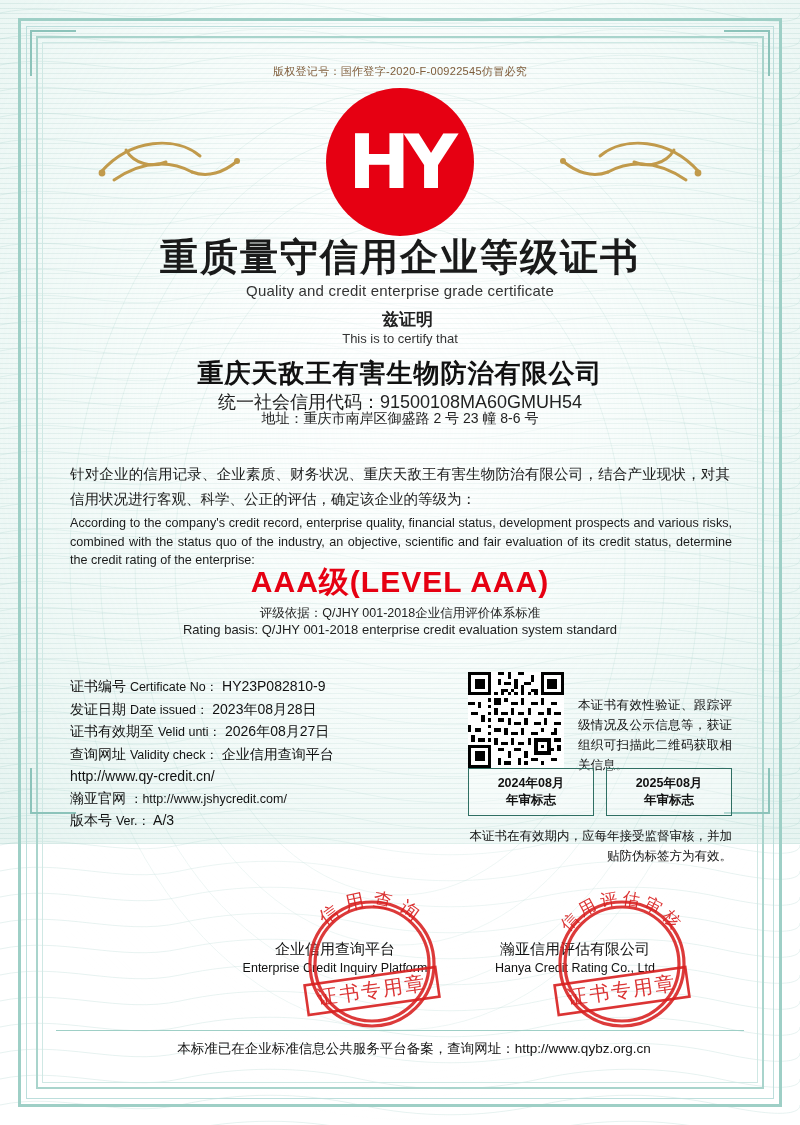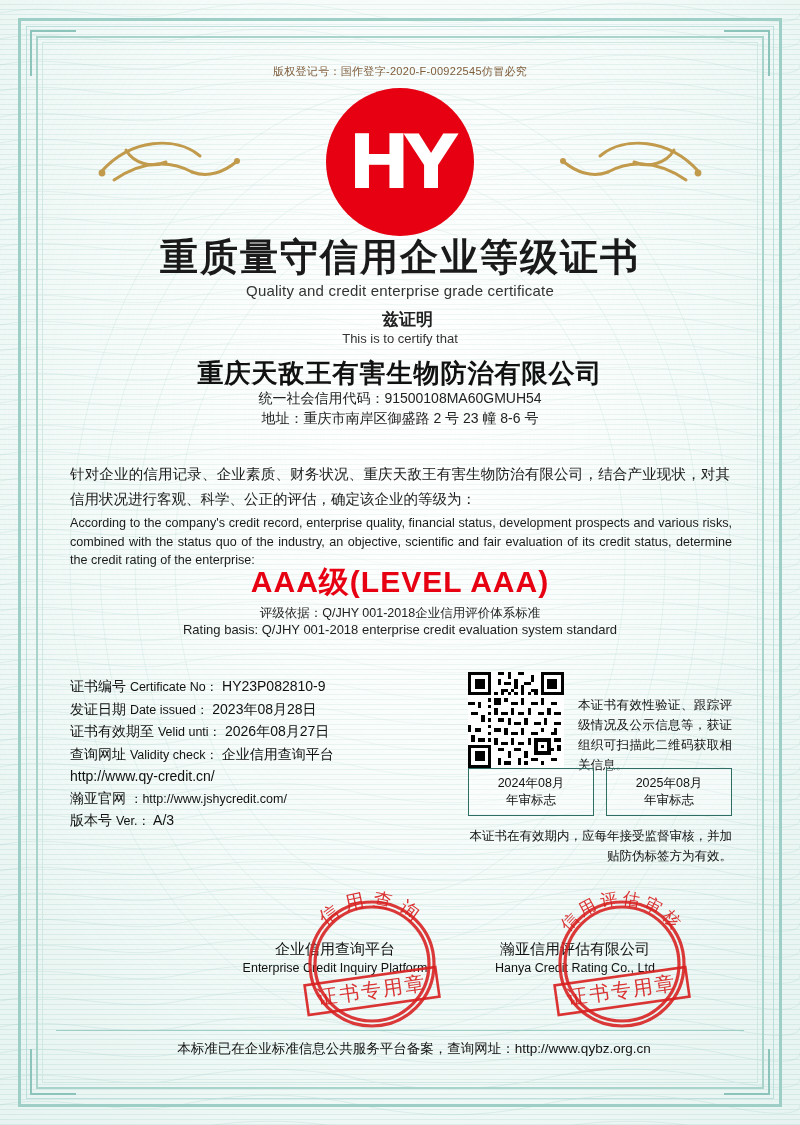--- a/index.html
+++ b/index.html
@@ -13,21 +13,21 @@
     font-family: "Liberation Sans", sans-serif;
     position: relative;
     overflow: hidden;
   }
 
   
   .cert {
     position: absolute;
     left: 0; top: 0;
     width: 800px;
-    height: 1125px;
+    height: 844px;
     background:
       repeating-linear-gradient(
         0deg,
         rgba(120, 180, 172, 0.17) 0px,
         rgba(120, 180, 172, 0.17) 1px,
         rgba(255,255,255,0) 1px,
         rgba(255,255,255,0) 5px
       ),
       radial-gradient(ellipse at 50% 35%, #ffffff 0%, #f4fbf9 45%, #e7f4f1 100%);
   }
@@ -177,21 +177,21 @@
     font-size: 26px;
     font-weight: bold;
     color: #111;
     letter-spacing: 1px;
   }
   .code {
     position: absolute;
     top: 390px;
     left: 0; right: 0;
     text-align: center;
-    font-size: 14px;
+    font-size: 18px;
     color: #222;
   }
   .addr {
     position: absolute;
     top: 410px;
     left: 0; right: 0;
     text-align: center;
     font-size: 14px;
     color: #222;
   }
@@ -297,20 +297,21 @@
     border: 1px solid #2f6f63;
     height: 46px;
     display: flex;
     flex-direction: column;
     align-items: center;
     justify-content: center;
     font-size: 12.5px;
     color: #111;
     line-height: 17px;
     background: rgba(255,255,255,.35);
+    font-weight: bold;
   }
 
   .bottom-note {
     position: absolute;
     top: 826px;
     left: 468px;
     width: 264px;
     font-size: 12.5px;
     line-height: 20px;
     color: #111;

